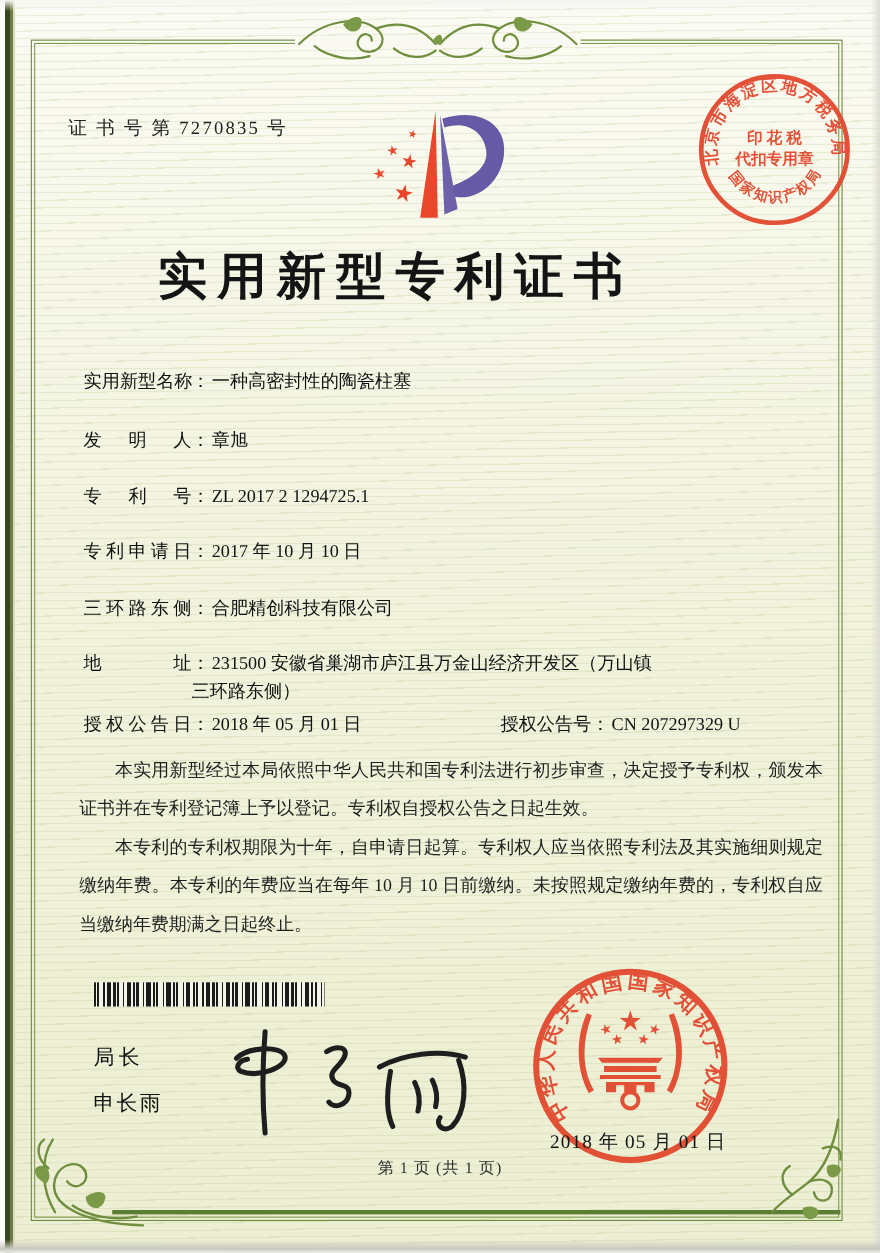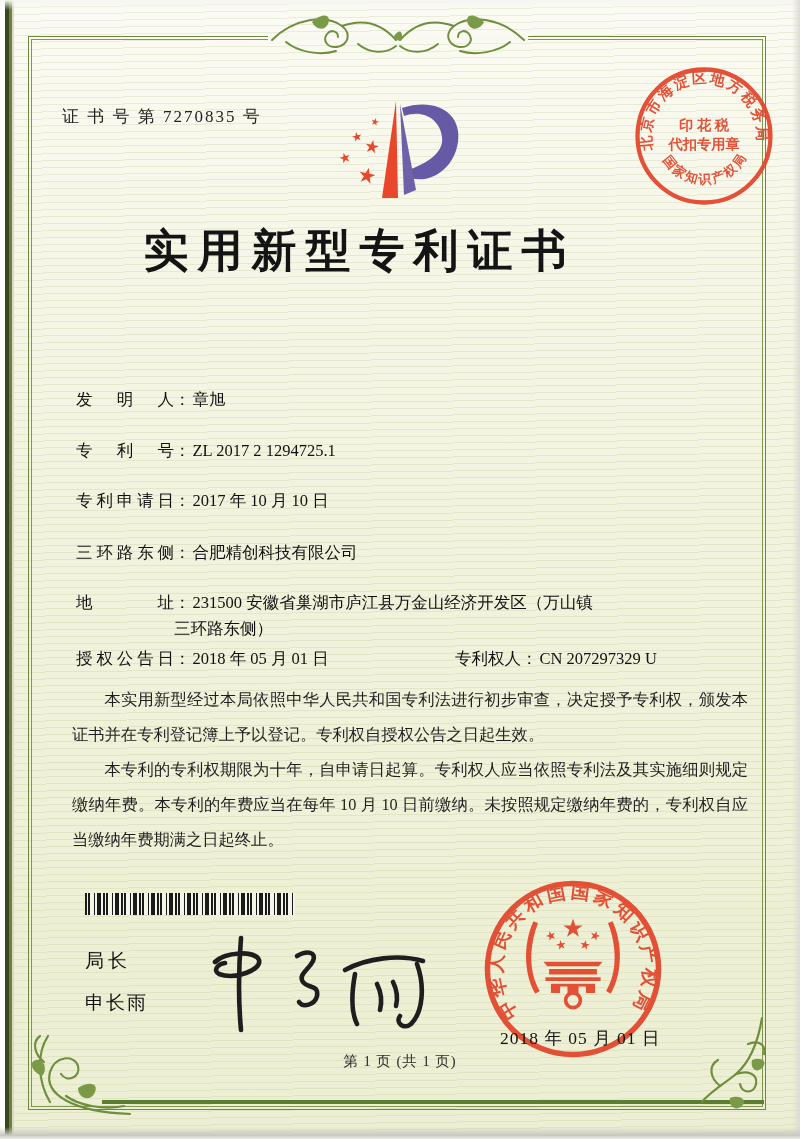--- a/index.html
+++ b/index.html
@@ -126,41 +126,44 @@
       <use href="#st" transform="translate(50,25) scale(4) rotate(14)"></use>
       <use href="#st" transform="translate(32,40) scale(5) rotate(-12)"></use>
       <use href="#st" transform="translate(47,50) scale(7) rotate(10)"></use>
       <use href="#st" transform="translate(20,61) scale(5.5) rotate(-16)"></use>
       <use href="#st" transform="translate(42,79) scale(8.5) rotate(12)"></use>
     </g>
   </svg>
 
   <div class="title">实用新型专利证书</div>
 
+  <div class="row" style="top:336px">
+    <span class="lbl">实用新型名称</span><span class="colon">：</span><span class="val">一种高密封性的陶瓷柱塞</span>
+  </div>
   <div class="row" style="top:389px">
     <span class="lbl">发明人</span><span class="colon">：</span><span class="val">章旭</span>
   </div>
   <div class="row" style="top:440px">
     <span class="lbl">专利号</span><span class="colon">：</span><span class="val">ZL 2017 2 1294725.1</span>
   </div>
   <div class="row" style="top:490px">
     <span class="lbl">专利申请日</span><span class="colon">：</span><span class="val">2017 年 10 月 10 日</span>
   </div>
   <div class="row" style="top:542px">
     <span class="lbl">三环路东侧</span><span class="colon">：</span><span class="val">合肥精创科技有限公司</span>
   </div>
   <div class="row" style="top:592px">
     <span class="lbl">地址</span><span class="colon">：</span><span class="val">231500 安徽省巢湖市庐江县万金山经济开发区（万山镇</span>
     <div class="addr2">三环路东侧）</div>
   </div>
   <div class="row" style="top:648px">
     <span class="lbl">授权公告日</span><span class="colon">：</span><span class="val">2018 年 05 月 01 日</span>
   </div>
   <div class="row-right" style="top:648px">
-    <span>专利权人</span><span class="colon">：</span><span class="val">CN 207297329 U</span>
+    <span>授权公告号</span><span class="colon">：</span><span class="val">CN 207297329 U</span>
   </div>
 
   <div class="paras">
     <p>本实用新型经过本局依照中华人民共和国专利法进行初步审查，决定授予专利权，颁发本证书并在专利登记簿上予以登记。专利权自授权公告之日起生效。</p>
     <p>本专利的专利权期限为十年，自申请日起算。专利权人应当依照专利法及其实施细则规定缴纳年费。本专利的年费应当在每年 10 月 10 日前缴纳。未按照规定缴纳年费的，专利权自应当缴纳年费期满之日起终止。</p>
   </div>
 
   <div class="barcode"></div>
 
   <div class="sig-title">局长</div>

